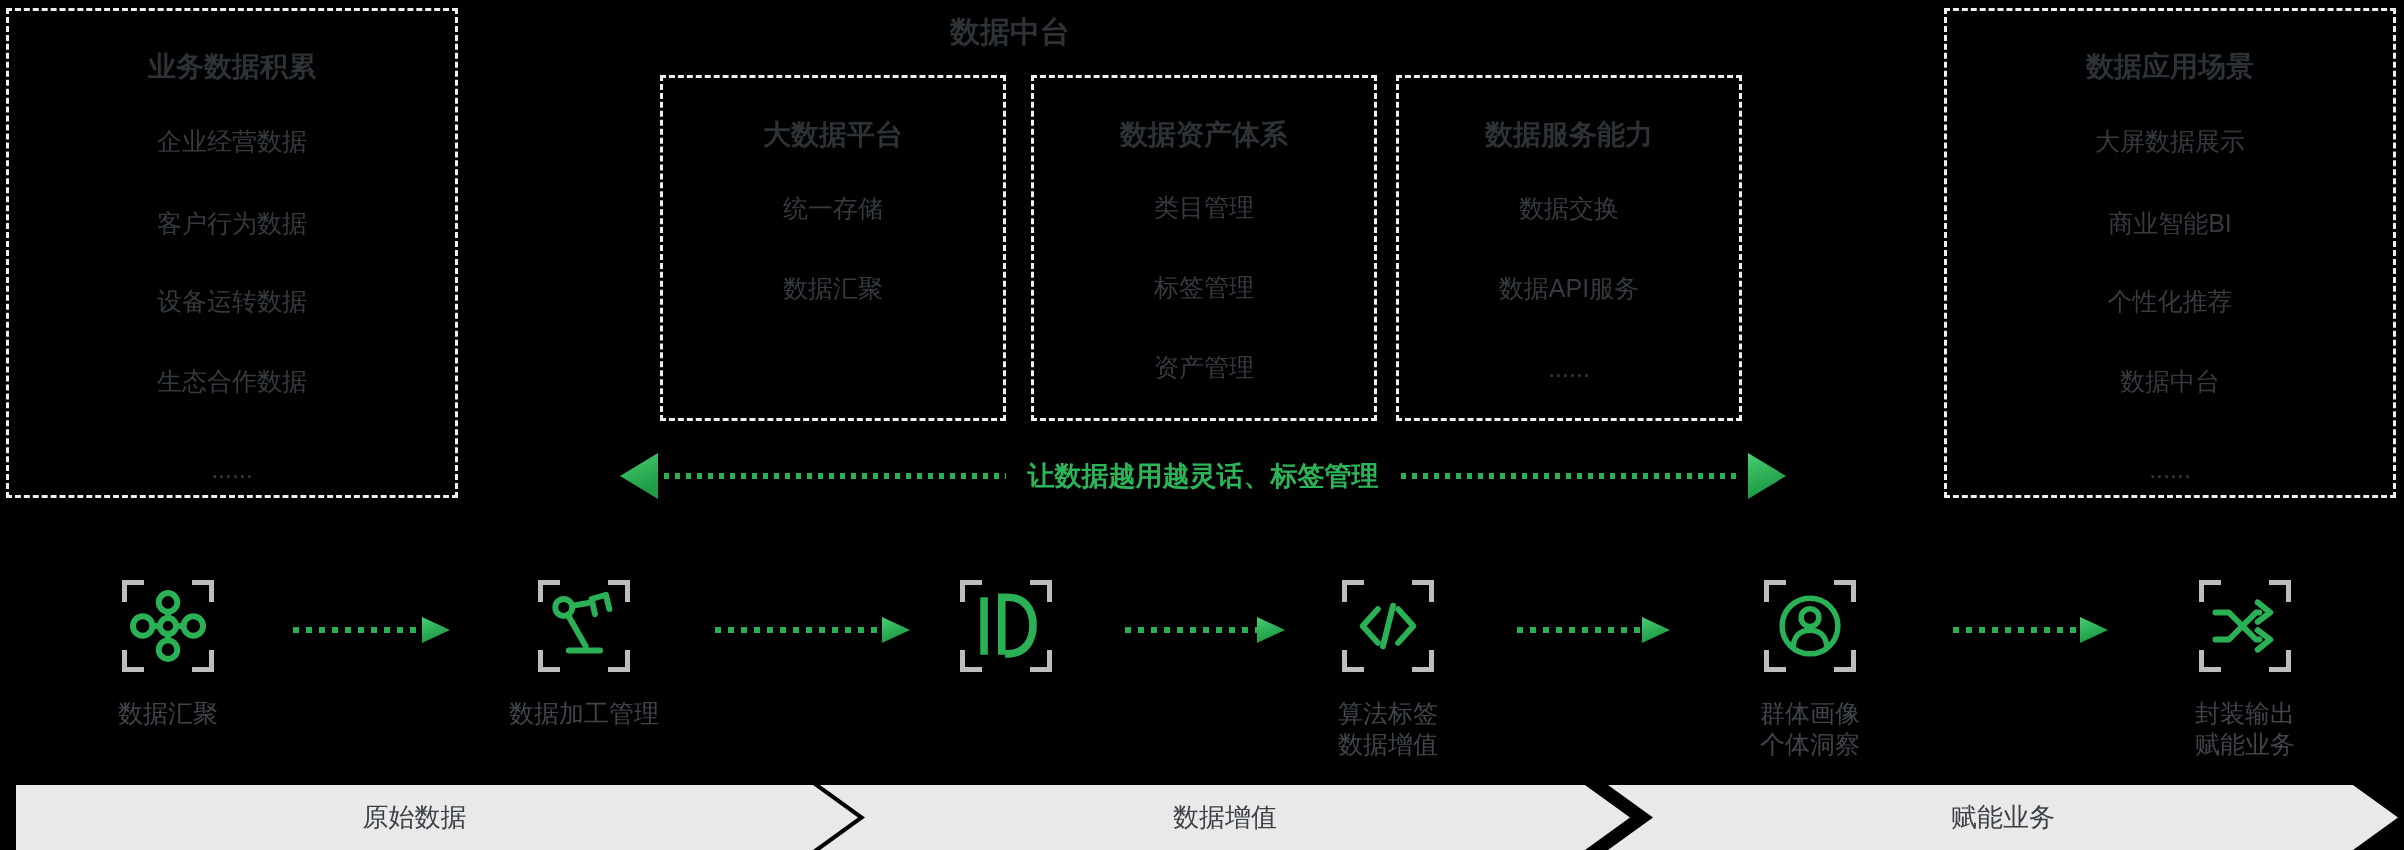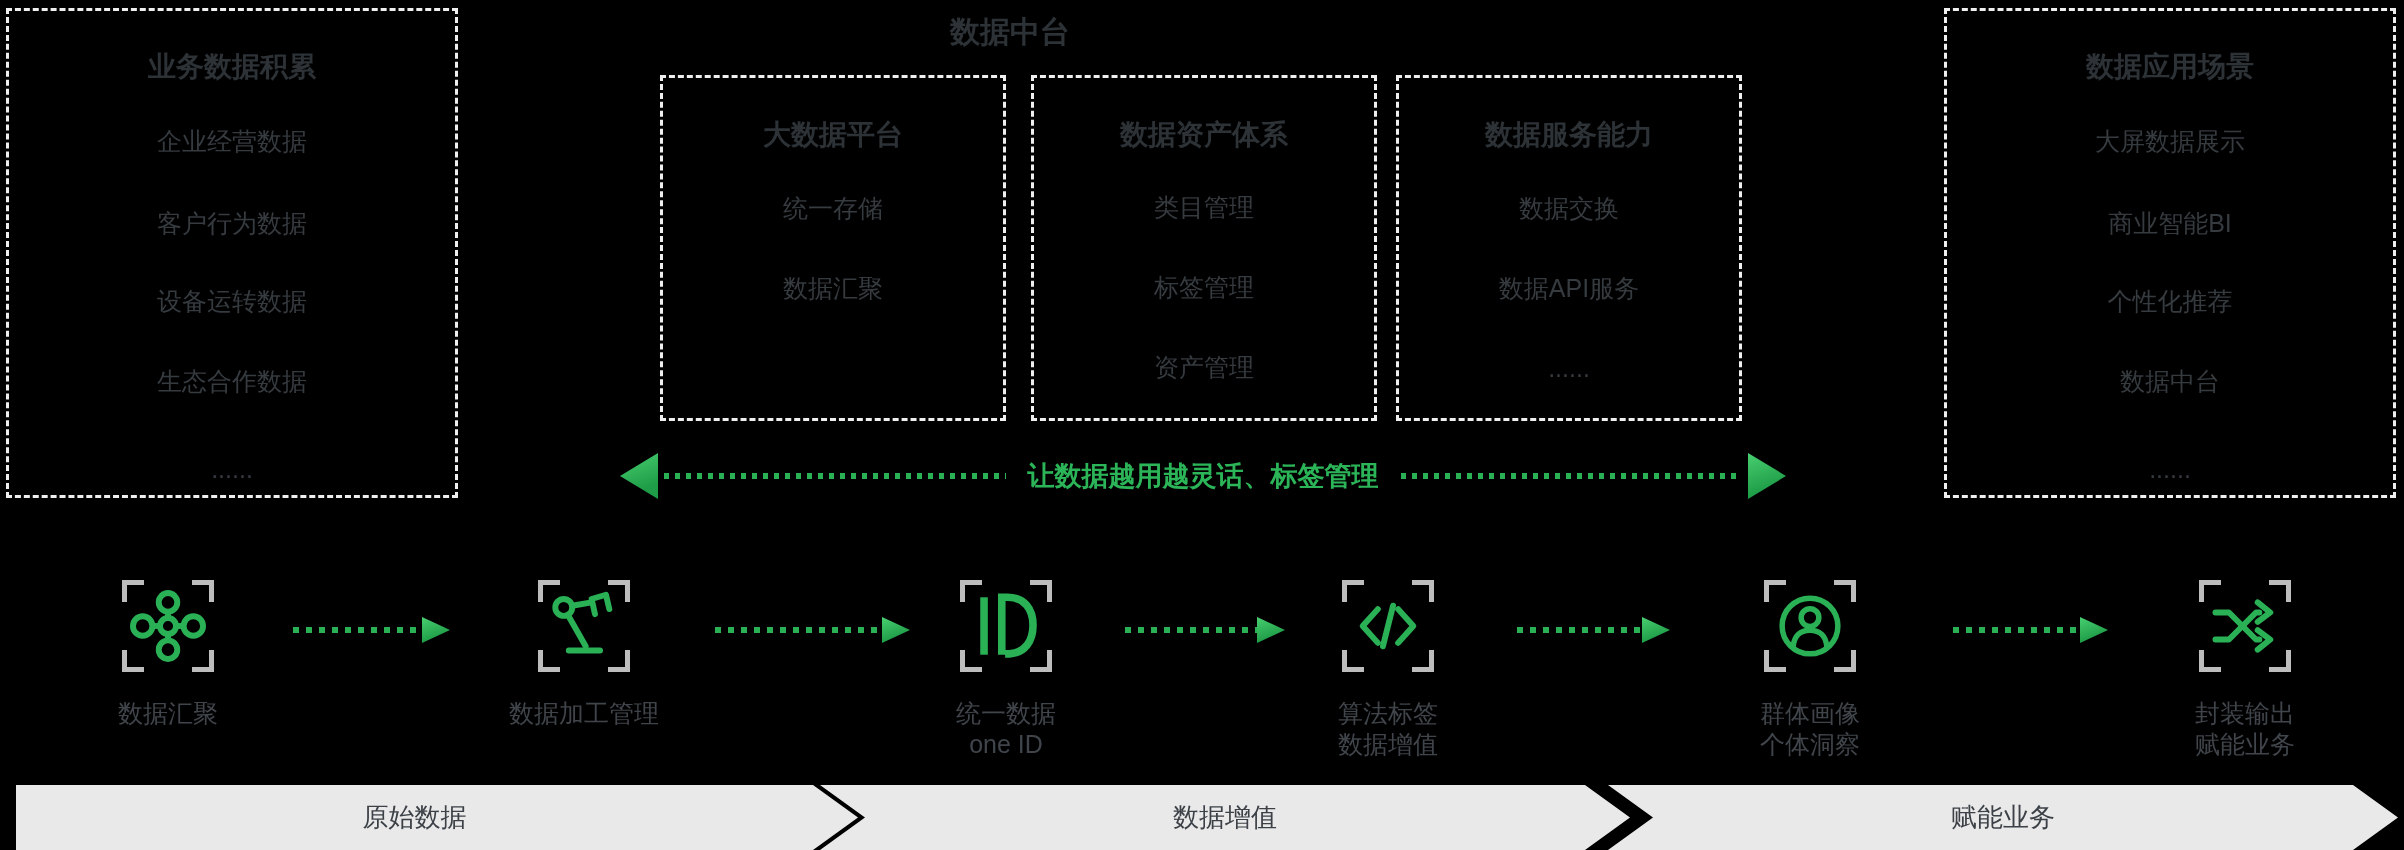--- a/index.html
+++ b/index.html
@@ -164,24 +164,20 @@
       <span class="c tr"></span>
     <span class="c bl"></span>
       <span class="c br"></span>
     <svg viewBox="0 0 90 90">
       <g fill="none" stroke="currentColor" stroke-width="9">
         <line x1="19" y1="11" x2="19" y2="79"></line>
         <path d="M40,79 L40,11 L47,11 C67,11 77,25 77,44 C77,62 68,77 49,78 L44,78"></path>
       </g>
     </svg>
   </div>
-  <div class="slabel" style="left:856px">
-    <div>统一数据</div>
-    <div>one ID</div>
-  </div>
 
   <div class="flow" style="left:1125px;width:160px">
     <div class="dots"></div>
     <div class="head"></div>
   </div>
 
   <div class="fr" style="left:1342px">
     <span class="c tl"></span>
       <span class="c tr"></span>
     <span class="c bl"></span>

